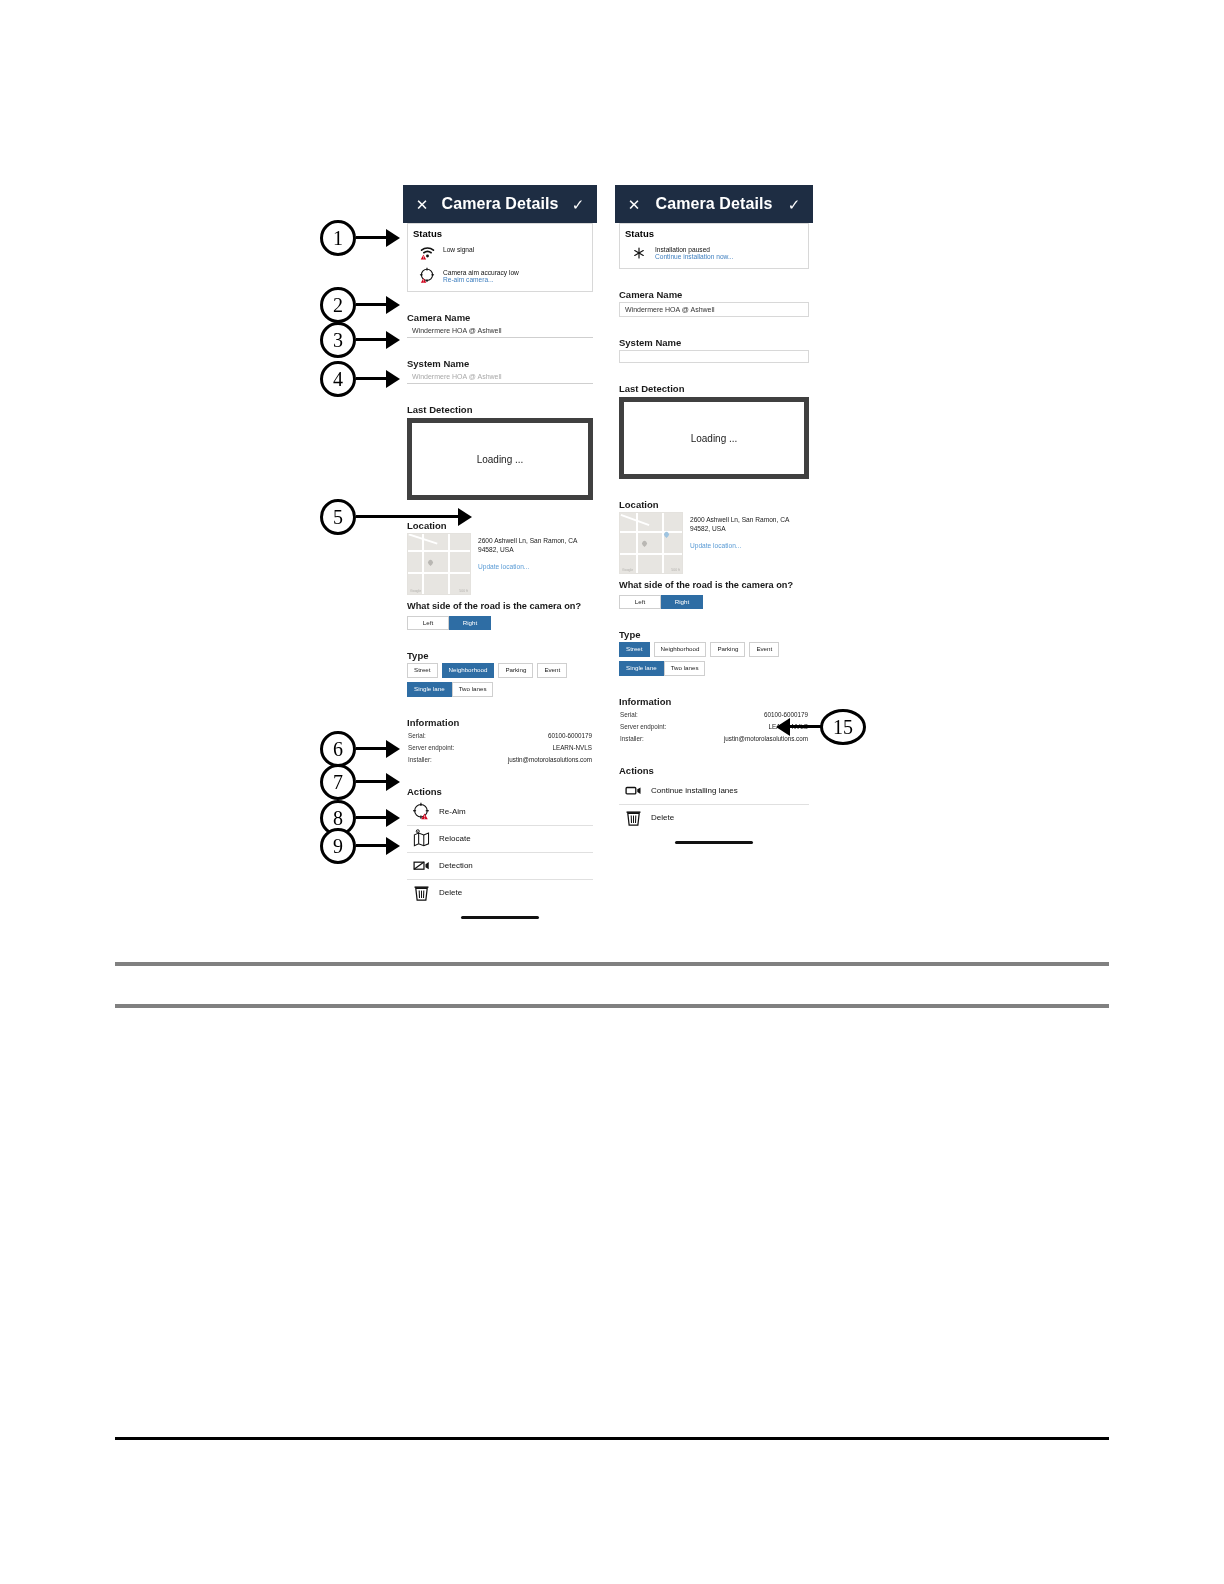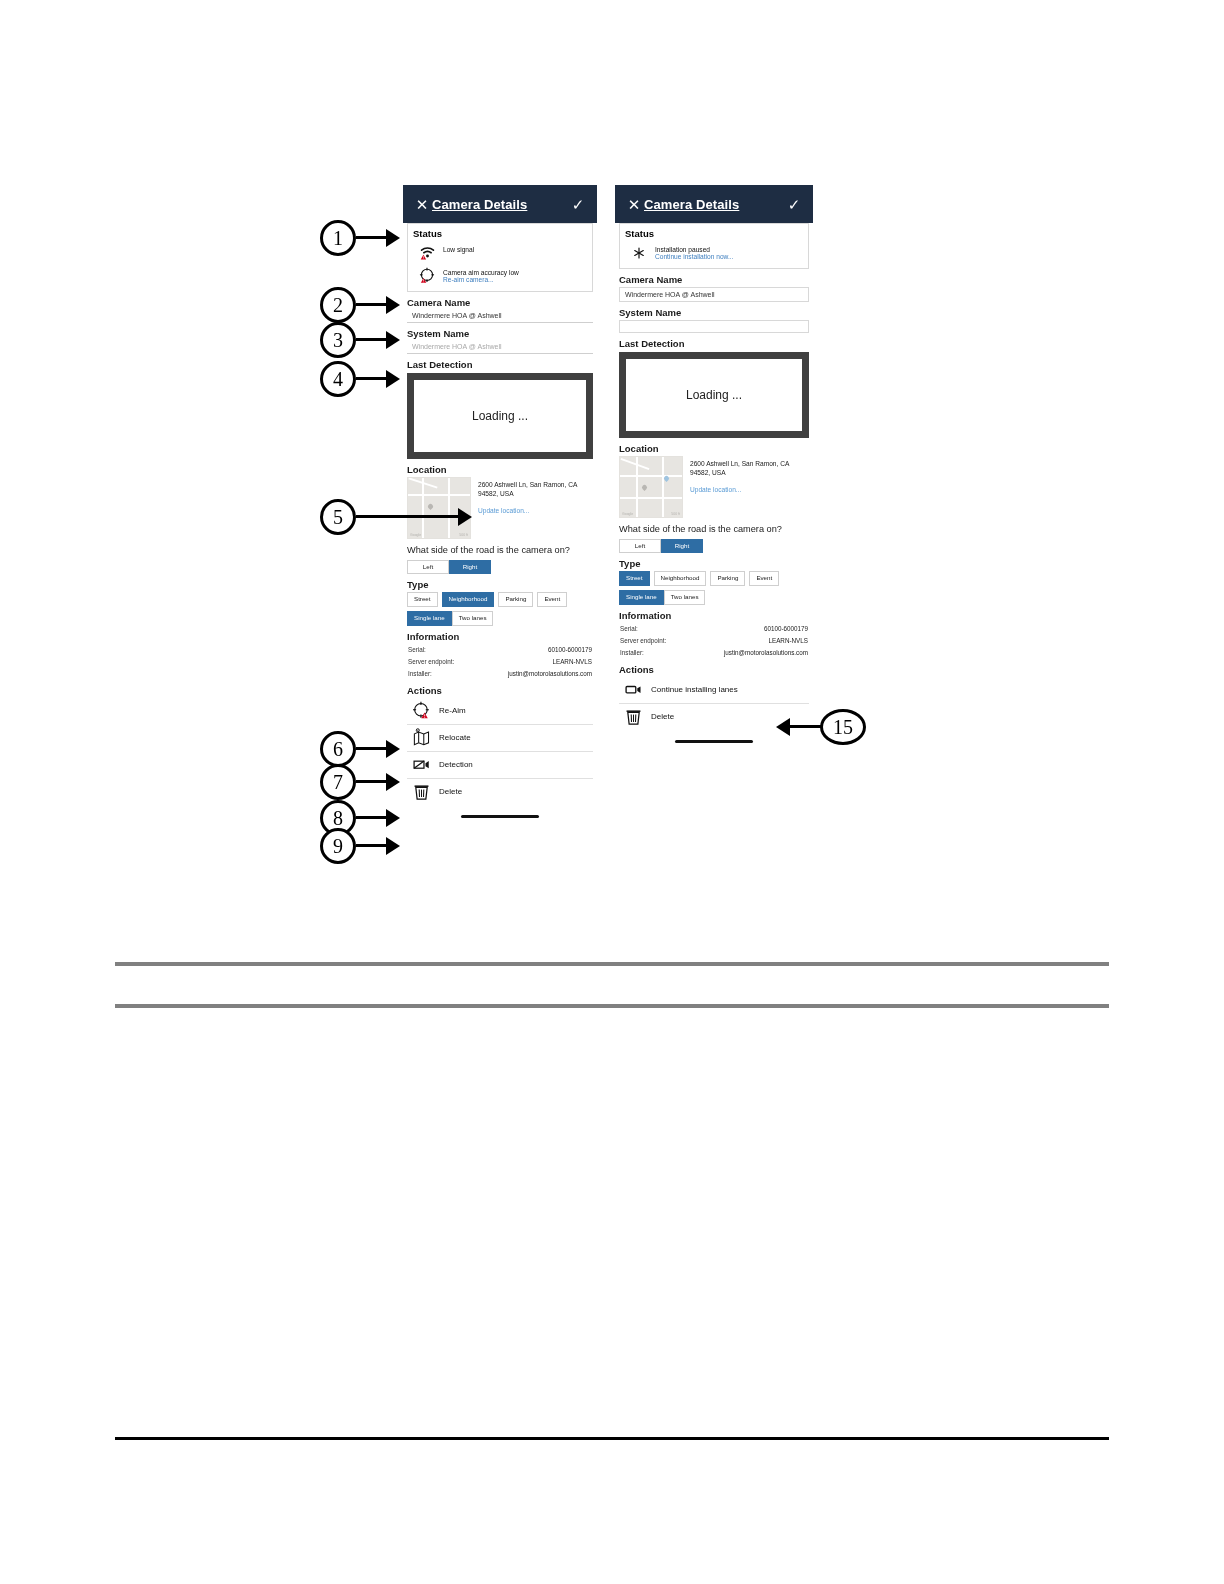--- a/index.html
+++ b/index.html
@@ -52,37 +52,36 @@
   .topbar .tb-icon {
     color: #fff;
     font-size: 15px;
     line-height: 1;
     width: 20px;
     text-align: center;
     flex: 0 0 auto;
   }
   .topbar .tb-title {
     flex: 1 1 auto;
-    text-align: left;
+    text-align: center;
     color: #ffffff;
-    font-size: 13px;
+    font-size: 16px;
     font-weight: bold;
     letter-spacing: 0.1px;
-    text-decoration: underline;
   }
 
   .body-area {
     padding: 0;
   }
 
   .section-title {
     font-size: 9.5px;
     font-weight: bold;
     color: #1a1a1a;
-    margin: 5px 0 2px 4px;
+    margin: 20px 0 2px 4px;
   }
 
   .card {
     border: 1px solid #d8d8d8;
     background: #fff;
     box-sizing: border-box;
   }
 
   
   .status-card {
@@ -139,26 +138,26 @@
     border: 1px solid #d8d8d8;
     margin: 2px 4px 0 4px;
     background: #fff;
     min-height: 13px;
     box-sizing: border-box;
   }
 
   
   .loading-panel {
     margin: 3px 4px 0 4px;
-    border: 7px solid #404040;
+    border: 5px solid #404040;
     height: 72px;
     display: flex;
     align-items: center;
     justify-content: center;
-    font-size: 12px;
+    font-size: 10px;
     color: #222;
     background: #fff;
   }
 
   
   .loc-row {
     display: flex;
     margin: 2px 4px 0 4px;
   }
   .map-thumb {
@@ -203,21 +202,21 @@
   }
   .loc-link {
     font-size: 6.6px;
     color: #5a9bd5;
     margin-top: 8px;
   }
 
   
   .question {
     font-size: 9.2px;
-    font-weight: normal;
+    font-weight: bold;
     line-height: 1.25;
     margin: 6px 4px 3px 4px;
     color: #1a1a1a;
   }
 
   
   .chips {
     display: flex;
     margin: 0 4px 0 4px;
     gap: 0;

